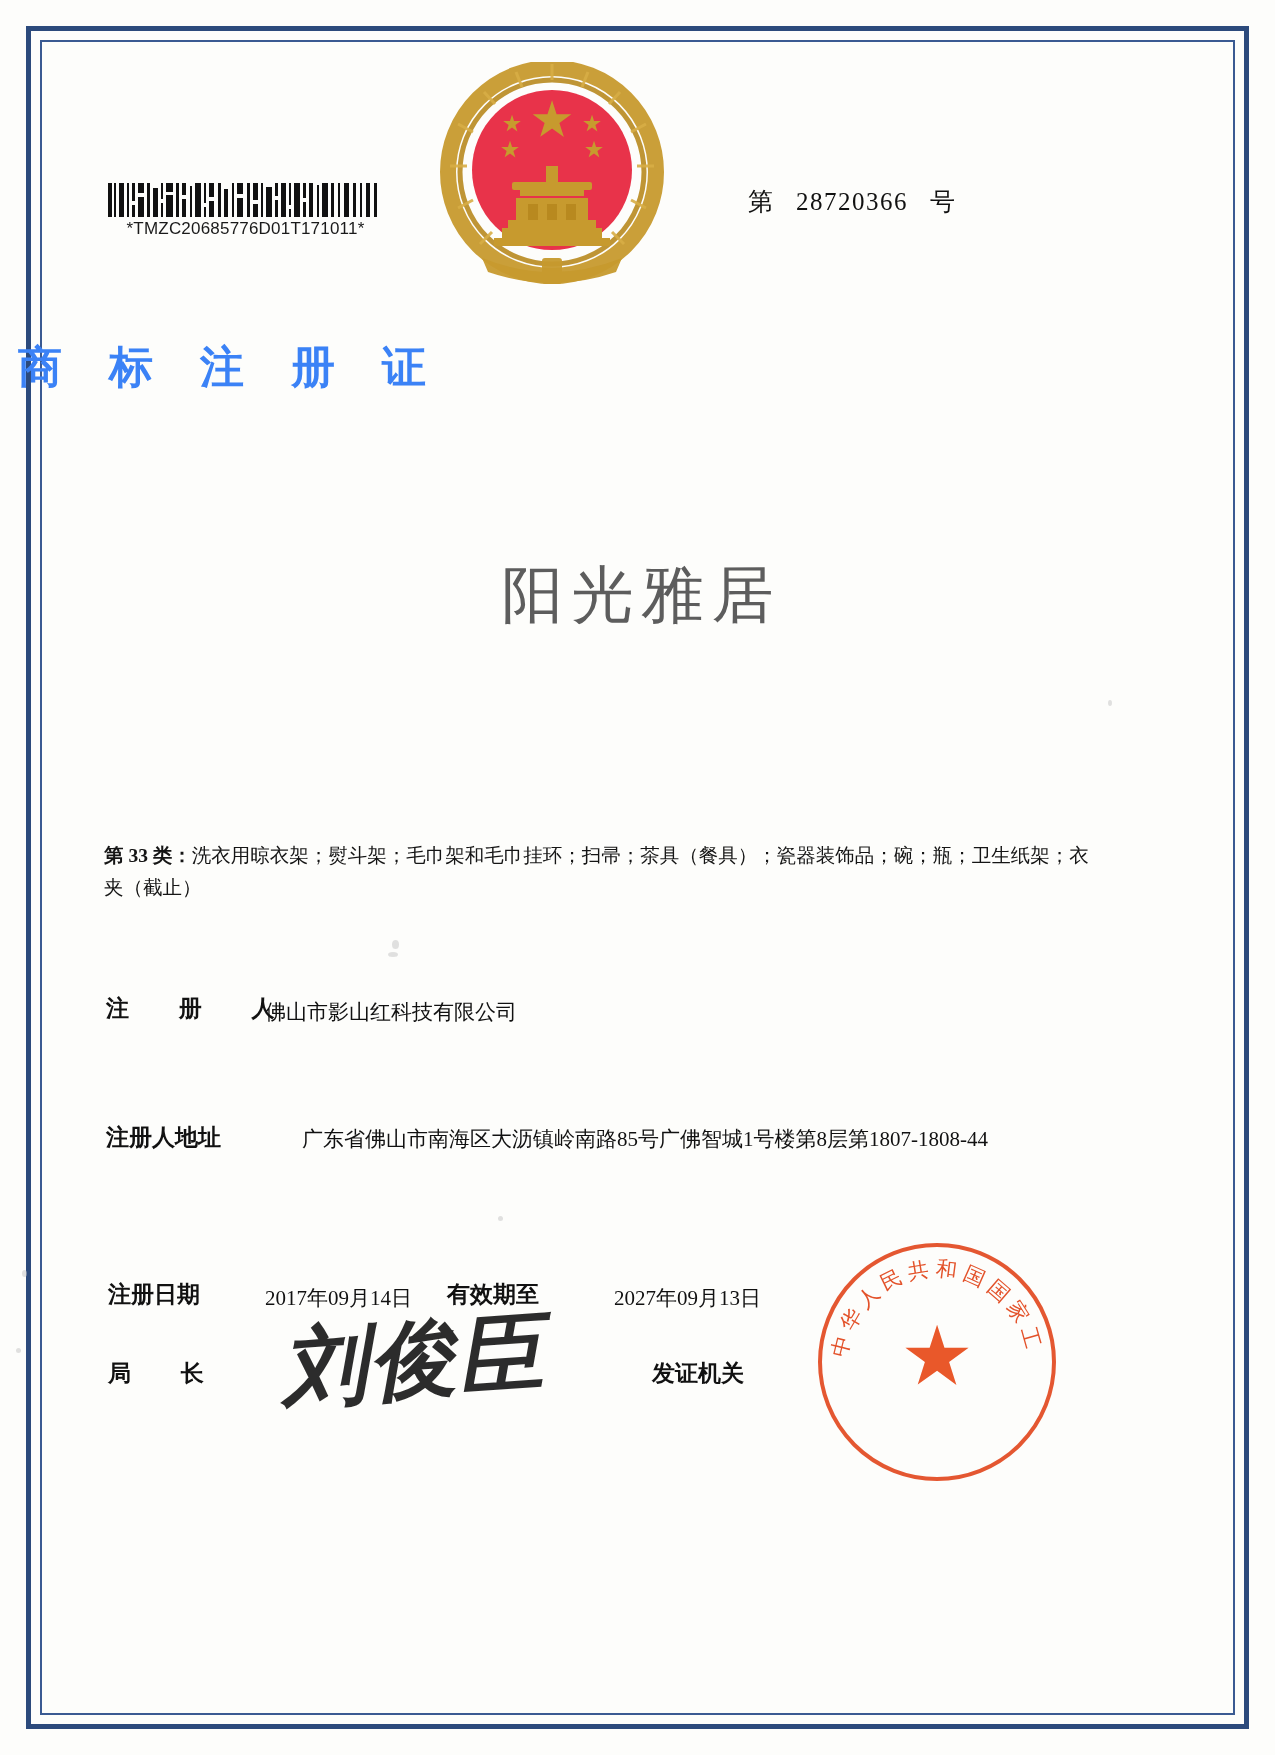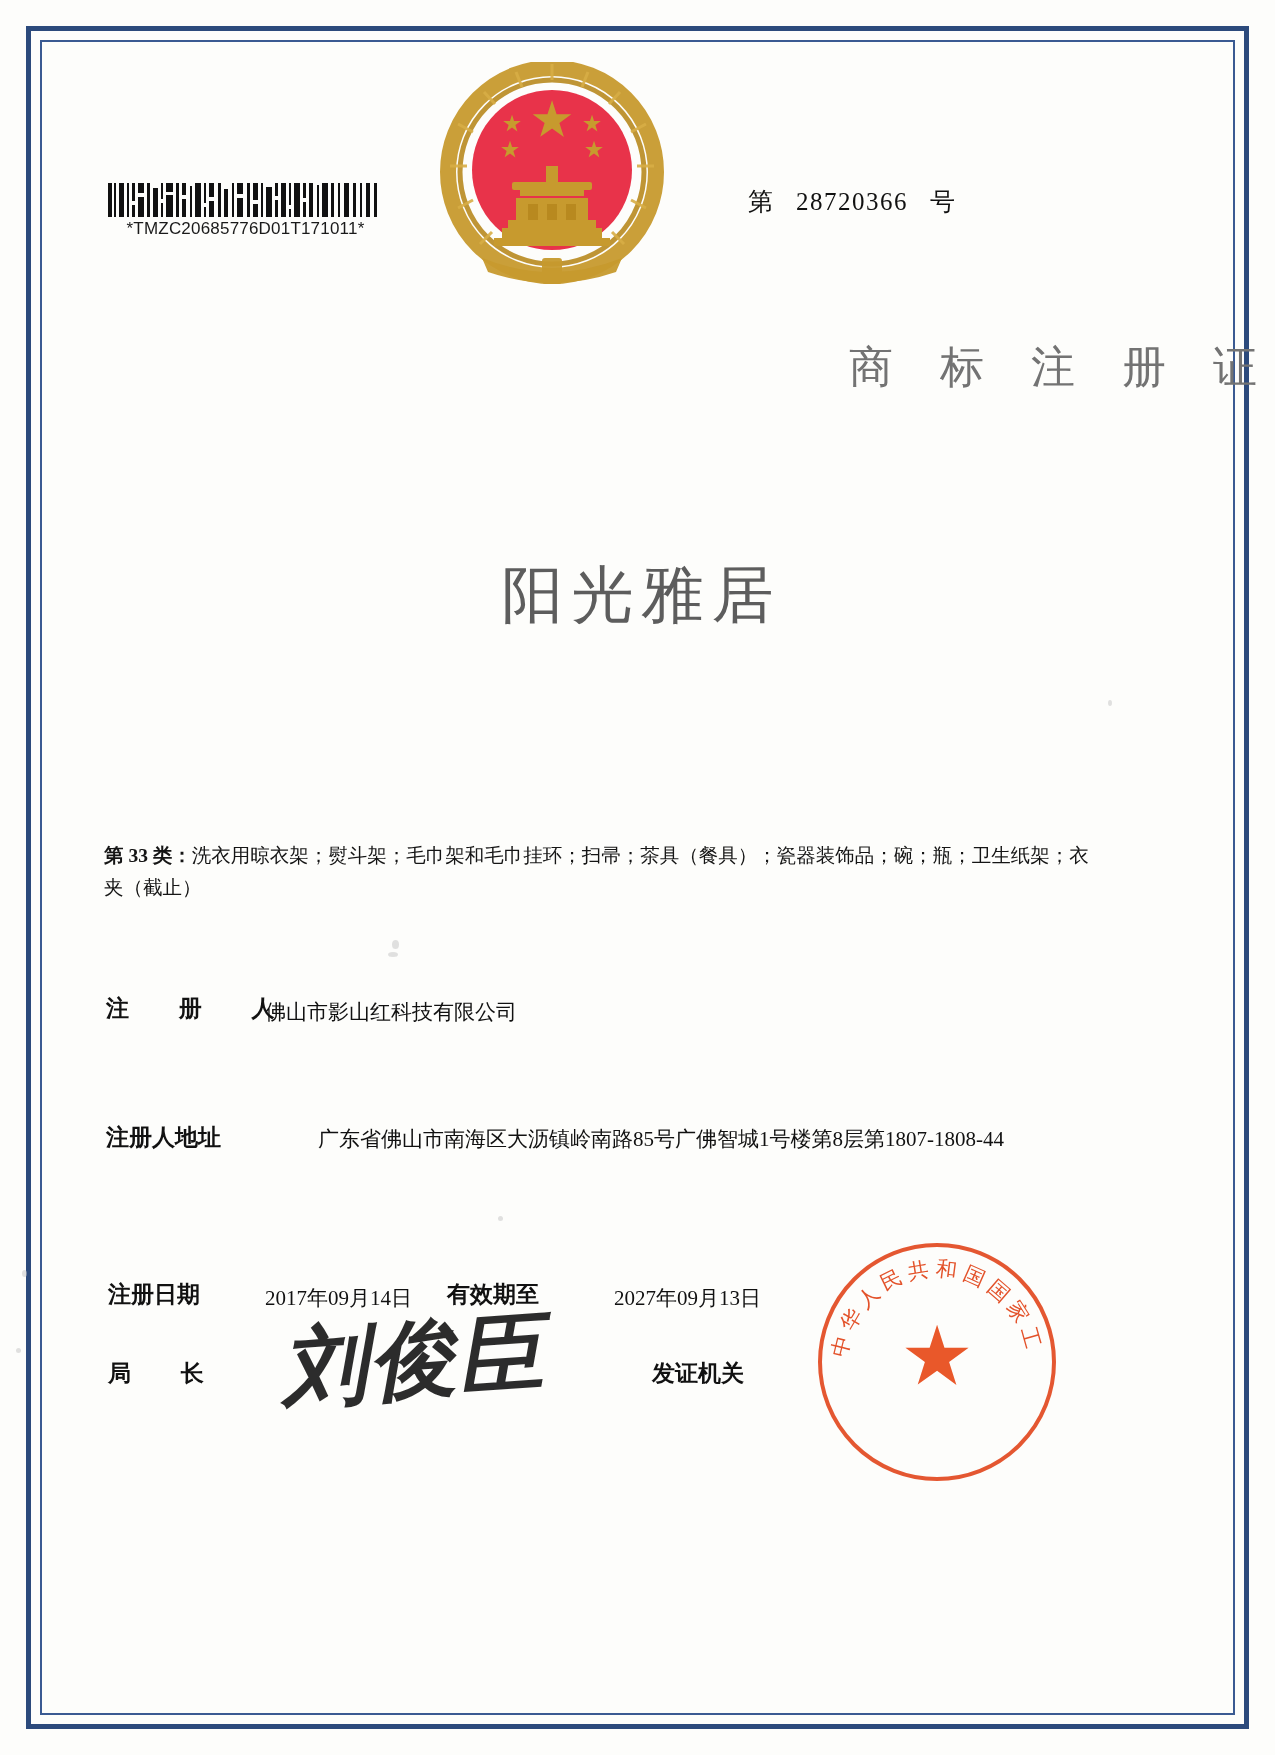--- a/index.html
+++ b/index.html
@@ -85,25 +85,25 @@
     font-family: "Liberation Serif", serif;
     letter-spacing: 1.5px;
   }
 
   
   .doc-title {
     position: absolute;
     left: 0;
     top: 338px;
     width: 100%;
-    text-align: right;
+    text-align: left;
     font-size: 44px;
-    font-weight: normal;
+    font-weight: bold;
     letter-spacing: 18px;
-    color: #737373;
+    color: #3b82f6;
     text-indent: 18px;
   }
 
   
   .mark-name {
     position: absolute;
     left: 0;
     top: 553px;
     width: 100%;
     text-align: center;
@@ -151,21 +151,21 @@
     font-size: 21px;
     color: #111;
     line-height: 34px;
     text-align: center;
   }
 
   .registrant-label { left: 106px; top: 993px; }
   .registrant-value { left: 265px; top: 995px; }
 
   .address-label { left: 106px; top: 1122px; }
-  .address-value { left: 281px; top: 1122px; width: 760px; }
+  .address-value { left: 265px; top: 1122px; width: 760px; }
 
   .regdate-label { left: 108px; top: 1279px; }
   .regdate-value { left: 265px; top: 1281px; }
   .validto-label { left: 447px; top: 1279px; }
   .validto-value { left: 614px; top: 1281px; }
 
   .director-label { left: 108px; top: 1358px; }
   .issuer-label  { left: 652px; top: 1358px; }
 
   

